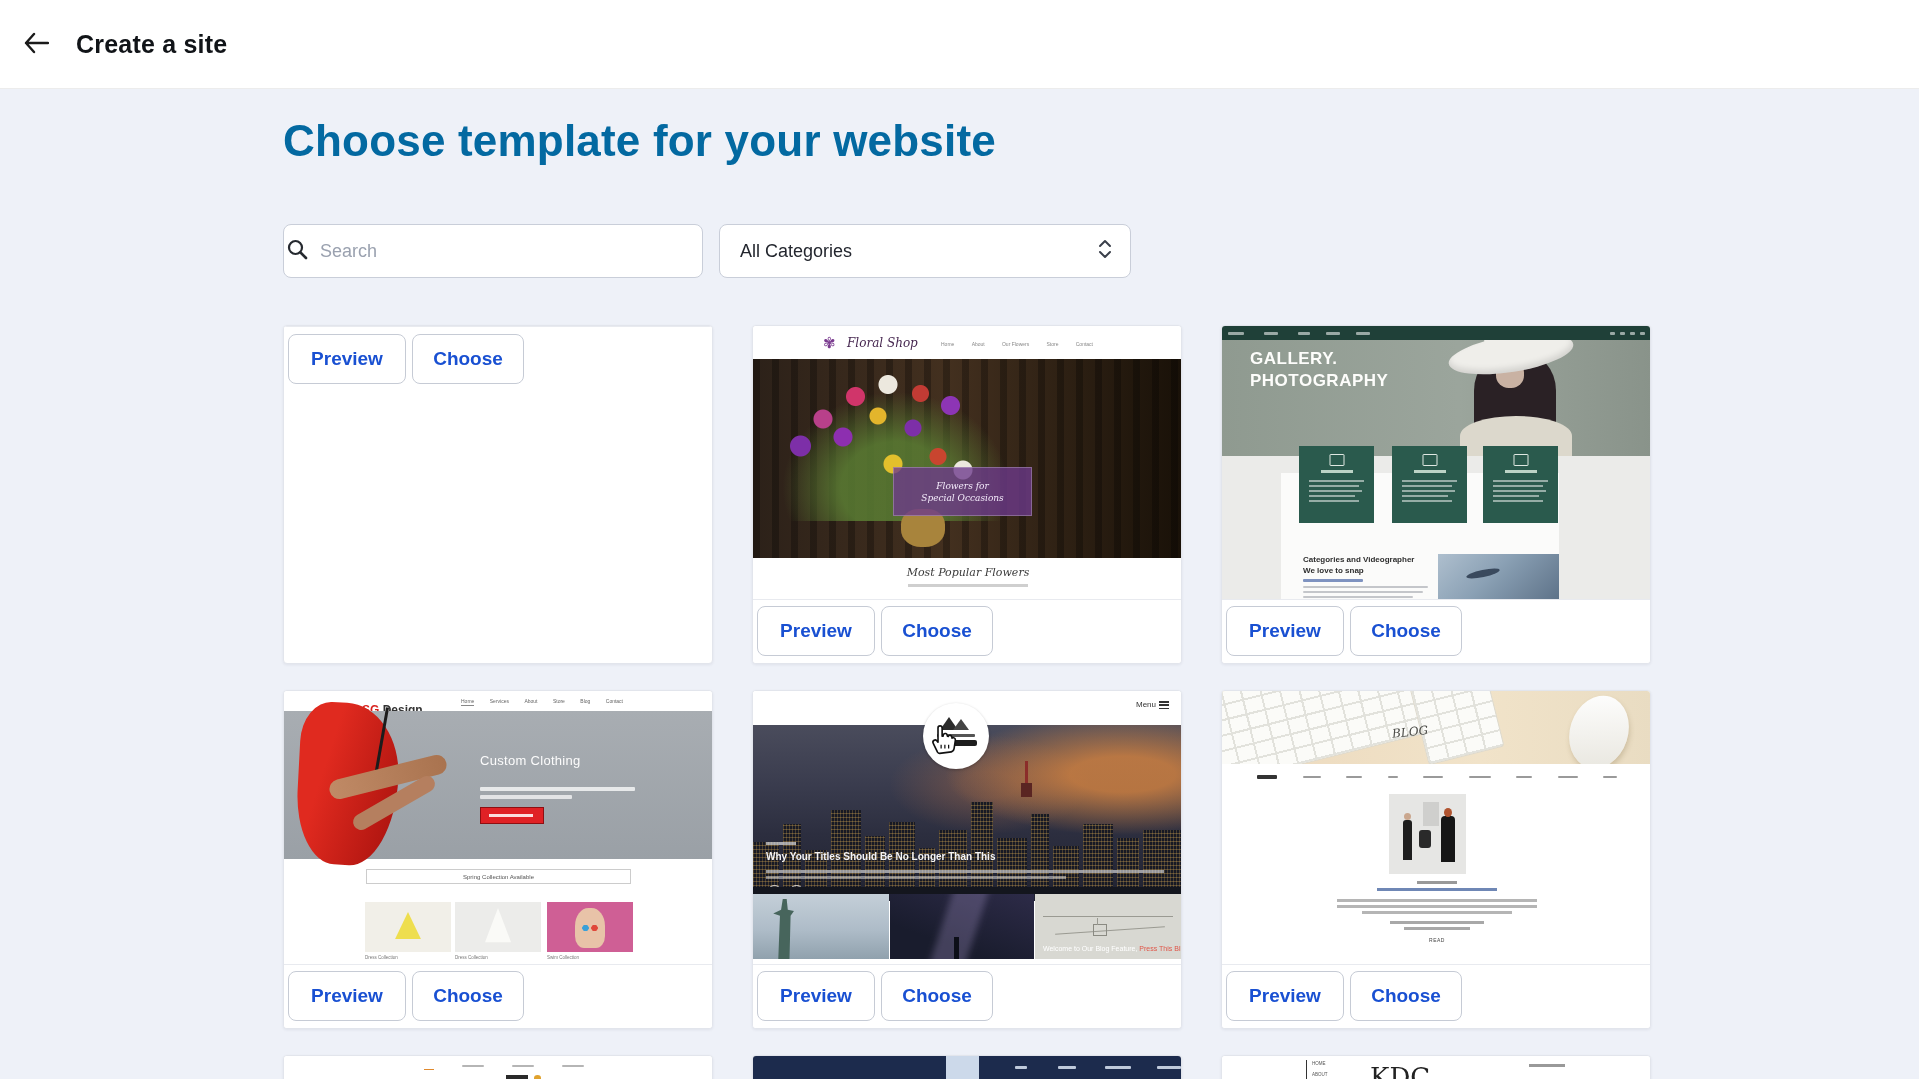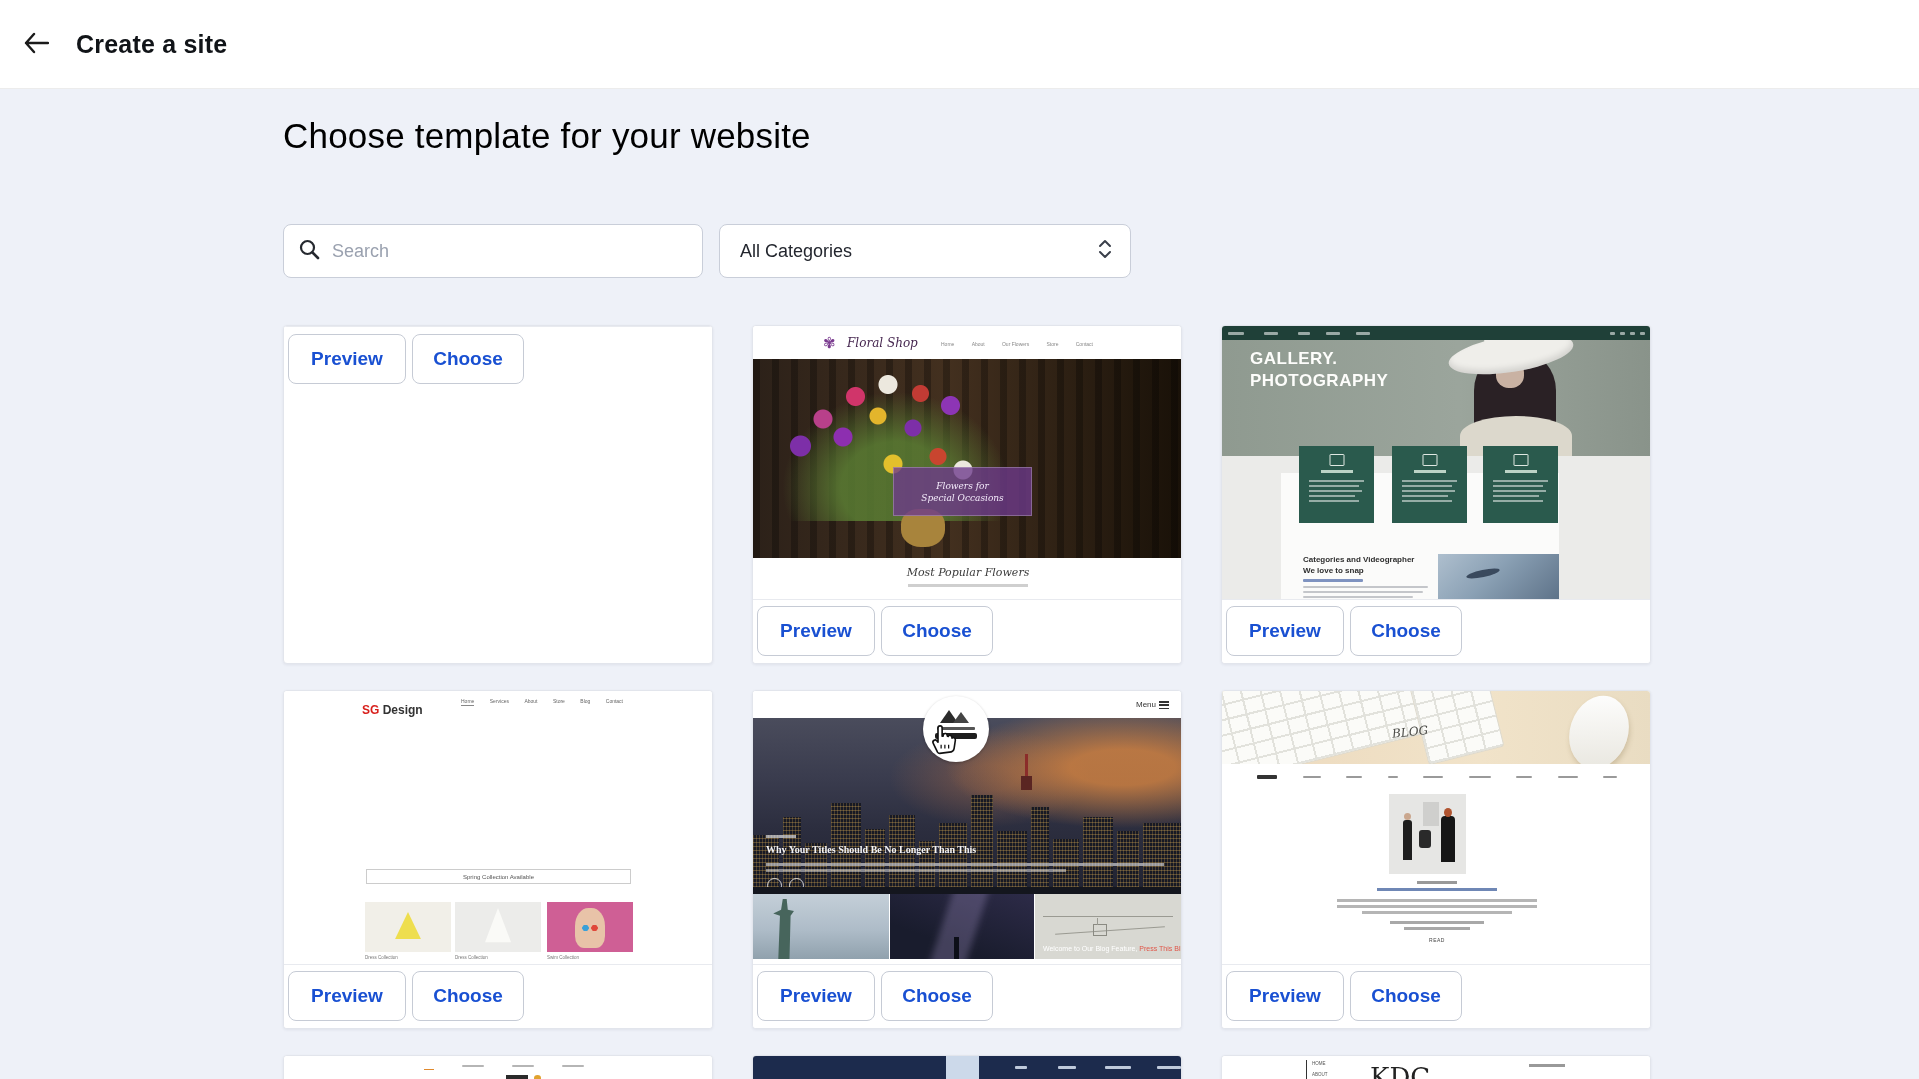--- a/index.html
+++ b/index.html
@@ -7,26 +7,26 @@
   .page{position:relative;width:1919px;height:1079px;overflow:hidden;background:#eef1f8;}
   .abs{position:absolute;}
   .bar{position:absolute;background:#c4c6ca;border-radius:1px;}
 
   
   .topbar{position:absolute;left:0;top:0;width:1919px;height:88px;background:#fff;border-bottom:1px solid #ececec;display:flex;align-items:center;}
   .back-btn{margin-left:14px;width:44px;height:44px;display:flex;align-items:center;justify-content:center;cursor:pointer;background:none;border:none;}
   .topbar-title{margin-left:18px;font-size:25px;font-weight:bold;color:#111418;letter-spacing:.2px;}
 
   
-  .h1{position:absolute;left:283px;top:116px;font-size:35px;font-weight:400;color:#000000;letter-spacing:.2px;}
+  .h1{position:absolute;left:283px;top:116px;font-size:44px;font-weight:700;color:#0369a1;letter-spacing:.2px;}
   .sub{position:absolute;left:283px;top:166px;font-size:17px;color:#5d6472;}
 
   
   .controls{position:absolute;left:283px;top:224px;display:flex;gap:16px;}
-  .searchbox{width:420px;height:54px;background:#fff;border:1px solid #c9ced9;border-radius:8px;display:flex;align-items:center;padding:0 14px;box-sizing:border-box;}
+  .searchbox{width:420px;height:54px;background:#fff;border:1px solid #c9ced9;border-radius:8px;display:flex;align-items:center;padding:0 2px;box-sizing:border-box;}
   .searchbox input{border:none;outline:none;flex:1;font-size:18px;color:#2a2e37;margin-left:10px;font-family:"Liberation Sans",sans-serif;background:transparent;}
   .searchbox input::placeholder{color:#9aa1af;}
   .selectbox{width:412px;height:54px;background:#fff;border:1px solid #c9ced9;border-radius:8px;display:flex;align-items:center;justify-content:space-between;padding:0 18px 0 20px;box-sizing:border-box;cursor:pointer;}
   .selectbox .val{font-size:18px;color:#23262e;}
 
   
   .grid{position:absolute;left:283px;top:325px;width:1368px;display:grid;grid-template-columns:430px 430px 430px;grid-auto-rows:339px;column-gap:39px;row-gap:26px;}
   .card{background:#fff;border:1px solid #e2e5ec;border-radius:4px;box-shadow:0 1px 3px rgba(25,35,60,.07);display:flex;flex-direction:column;overflow:hidden;box-sizing:border-box;}
   .preview{position:relative;height:275px;overflow:hidden;background:#fff;}
   .cardfoot{height:64px;border-top:1px solid #e8eaef;display:flex;align-items:center;gap:6px;padding-left:4px;background:#fff;}
@@ -126,24 +126,24 @@
   .s4-th.c:after{content:"";position:absolute;left:34px;top:22px;width:18px;height:8px;background:
      radial-gradient(circle at 25% 50%, #3aa0d8 0 3px, rgba(0,0,0,0) 3.5px),
      radial-gradient(circle at 75% 50%, #e0483a 0 3px, rgba(0,0,0,0) 3.5px);}
   .s4-lbl{top:264px;font-size:4.5px;color:#777;position:absolute;}
 
   
   .s5-head{left:0;top:0;width:430px;height:27px;background:#fff;}
   .s5-menu{left:383px;top:9px;font-size:8px;color:#333;}
   .s5-burger{left:406px;top:10px;width:10px;height:8px;display:flex;flex-direction:column;justify-content:space-between;}
   .s5-burger i{height:1.5px;background:#333;}
-  .s5-hero{left:0;top:27px;width:430px;height:176px;background:
+  .s5-hero{left:0;top:34px;width:430px;height:176px;background:
     radial-gradient(ellipse at 86% 28%, rgba(224,136,62,.75) 0 10%, rgba(0,0,0,0) 34%),
     radial-gradient(ellipse at 55% 34%, rgba(180,110,70,.35) 0 8%, rgba(0,0,0,0) 30%),
-    linear-gradient(180deg,#4a4c5c 0%,#3a3c4e 34%,#2c2e3f 62%,#202230 100%); font-family: Liberation Serif, serif;}
+    linear-gradient(180deg,#4a4c5c 0%,#3a3c4e 34%,#2c2e3f 62%,#202230 100%);}
   .s5-strip{left:0;top:196px;width:430px;height:7px;background:#14161e;}
   .s5-bld{position:absolute;bottom:7px;background:#171924;background-image:
     repeating-linear-gradient(0deg, rgba(255,198,92,.28) 0 1px, rgba(0,0,0,0) 1px 4px),
     repeating-linear-gradient(90deg, rgba(255,198,92,.22) 0 1px, rgba(0,0,0,0) 1px 3px);}
   .s5-spire{left:272px;top:36px;width:3px;height:30px;background:#8b2d2a;}
   .s5-spire:after{content:"";position:absolute;left:-4px;top:22px;width:11px;height:14px;background:#5a2522;}
   .s5-logo{left:170px;top:-22px;width:66px;height:66px;background:#fff;border-radius:50%;box-shadow:0 1px 3px rgba(0,0,0,.25);}
   .s5-logo .m{position:absolute;left:17px;top:14px;width:0;height:0;border-left:9px solid transparent;border-right:9px solid transparent;border-bottom:13px solid #2b2b2b;}
   .s5-logo .m2{position:absolute;left:30px;top:16px;width:0;height:0;border-left:8px solid transparent;border-right:8px solid transparent;border-bottom:11px solid #444;}
   .s5-logo .t1{position:absolute;left:14px;top:31px;width:38px;height:3px;background:#555;border-radius:1px;}
@@ -356,20 +356,32 @@
     <div class="card">
       <div class="preview">
         <div class="abs s4-brand"><b>SG</b><span> Design</span></div>
         <div class="abs s4-nav">
           <span>Home</span>
             <span>Services</span>
             <span>About</span>
             <span>Store</span>
             <span>Blog</span>
             <span>Contact</span>
+        </div>
+        <div class="abs s4-hero">
+          <div class="abs s4-dress"></div>
+          <div class="abs s4-strap"></div>
+          <div class="abs s4-arm"></div>
+          <div class="abs s4-arm2"></div>
+          <div class="abs s4-h">Custom Clothing</div>
+          <div class="bar" style="left:196px;top:76px;width:155px;height:4px;background:rgba(255,255,255,.75);"></div>
+          <div class="bar" style="left:196px;top:84px;width:92px;height:4px;background:rgba(255,255,255,.7);"></div>
+          <div class="abs s4-btn">
+              <i></i>
+            </div>
         </div>
         <div class="abs s4-banner">Spring Collection Available</div>
         <div class="abs s4-th a"></div>
         <div class="abs s4-th b"></div>
         <div class="abs s4-th c"></div>
         <span class="s4-lbl" style="left:81px;">Dress Collection</span>
         <span class="s4-lbl" style="left:171px;">Dress Collection</span>
         <span class="s4-lbl" style="left:263px;">Swim Collection</span>
       </div>
       <div class="cardfoot">

